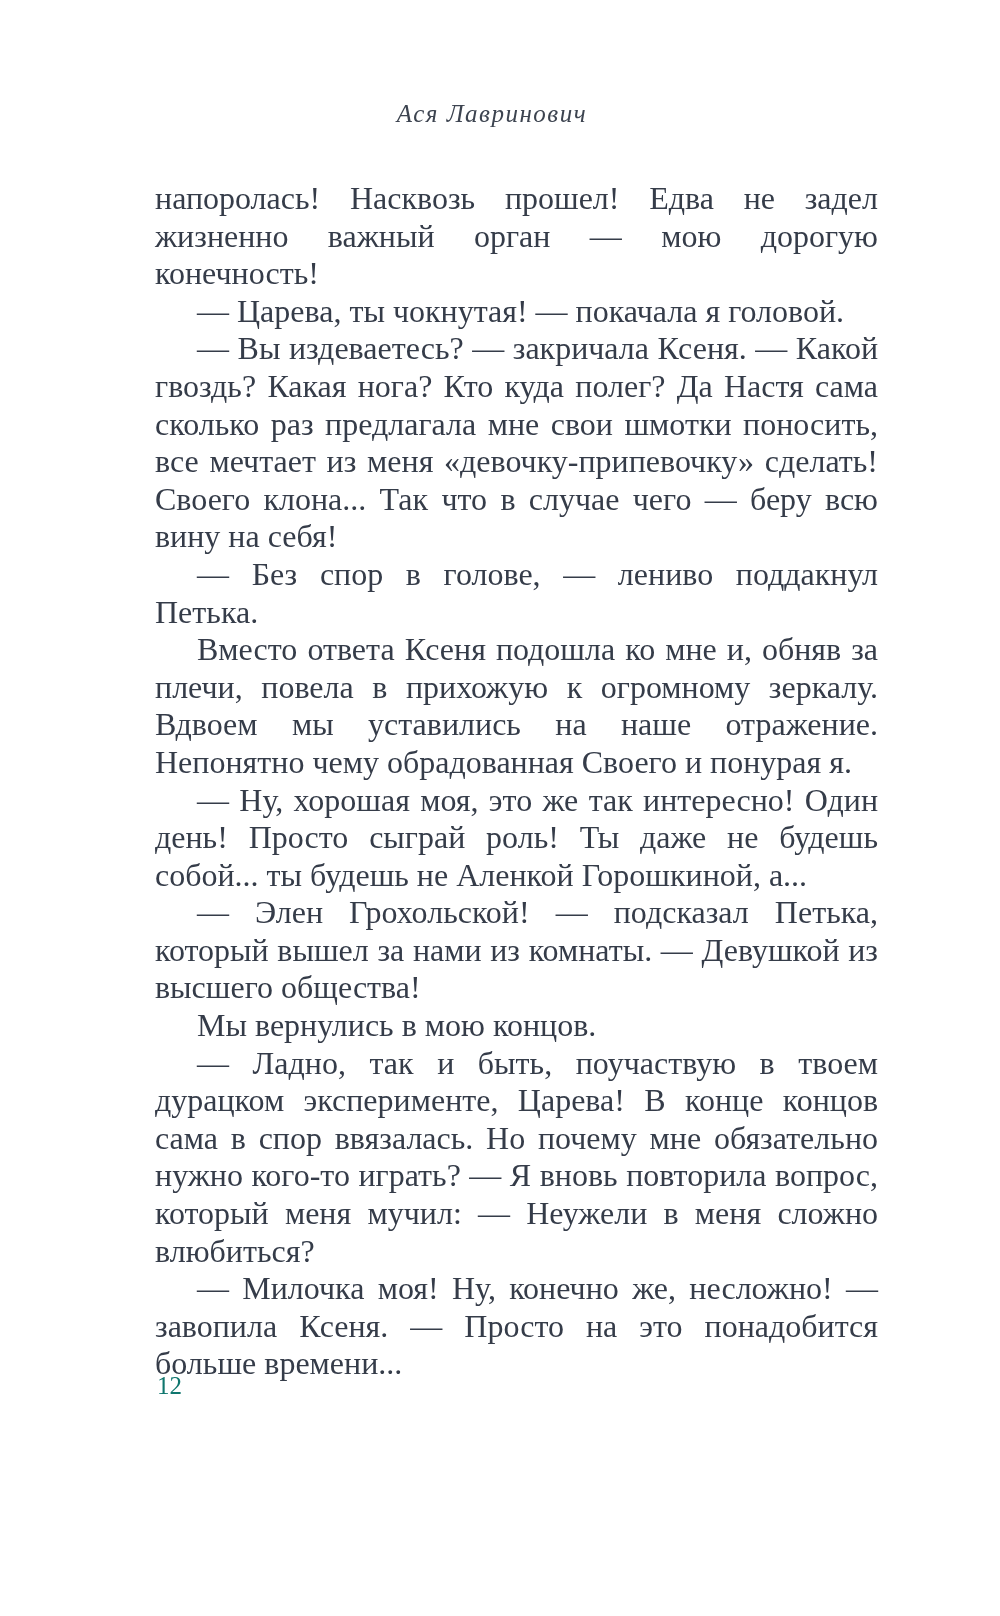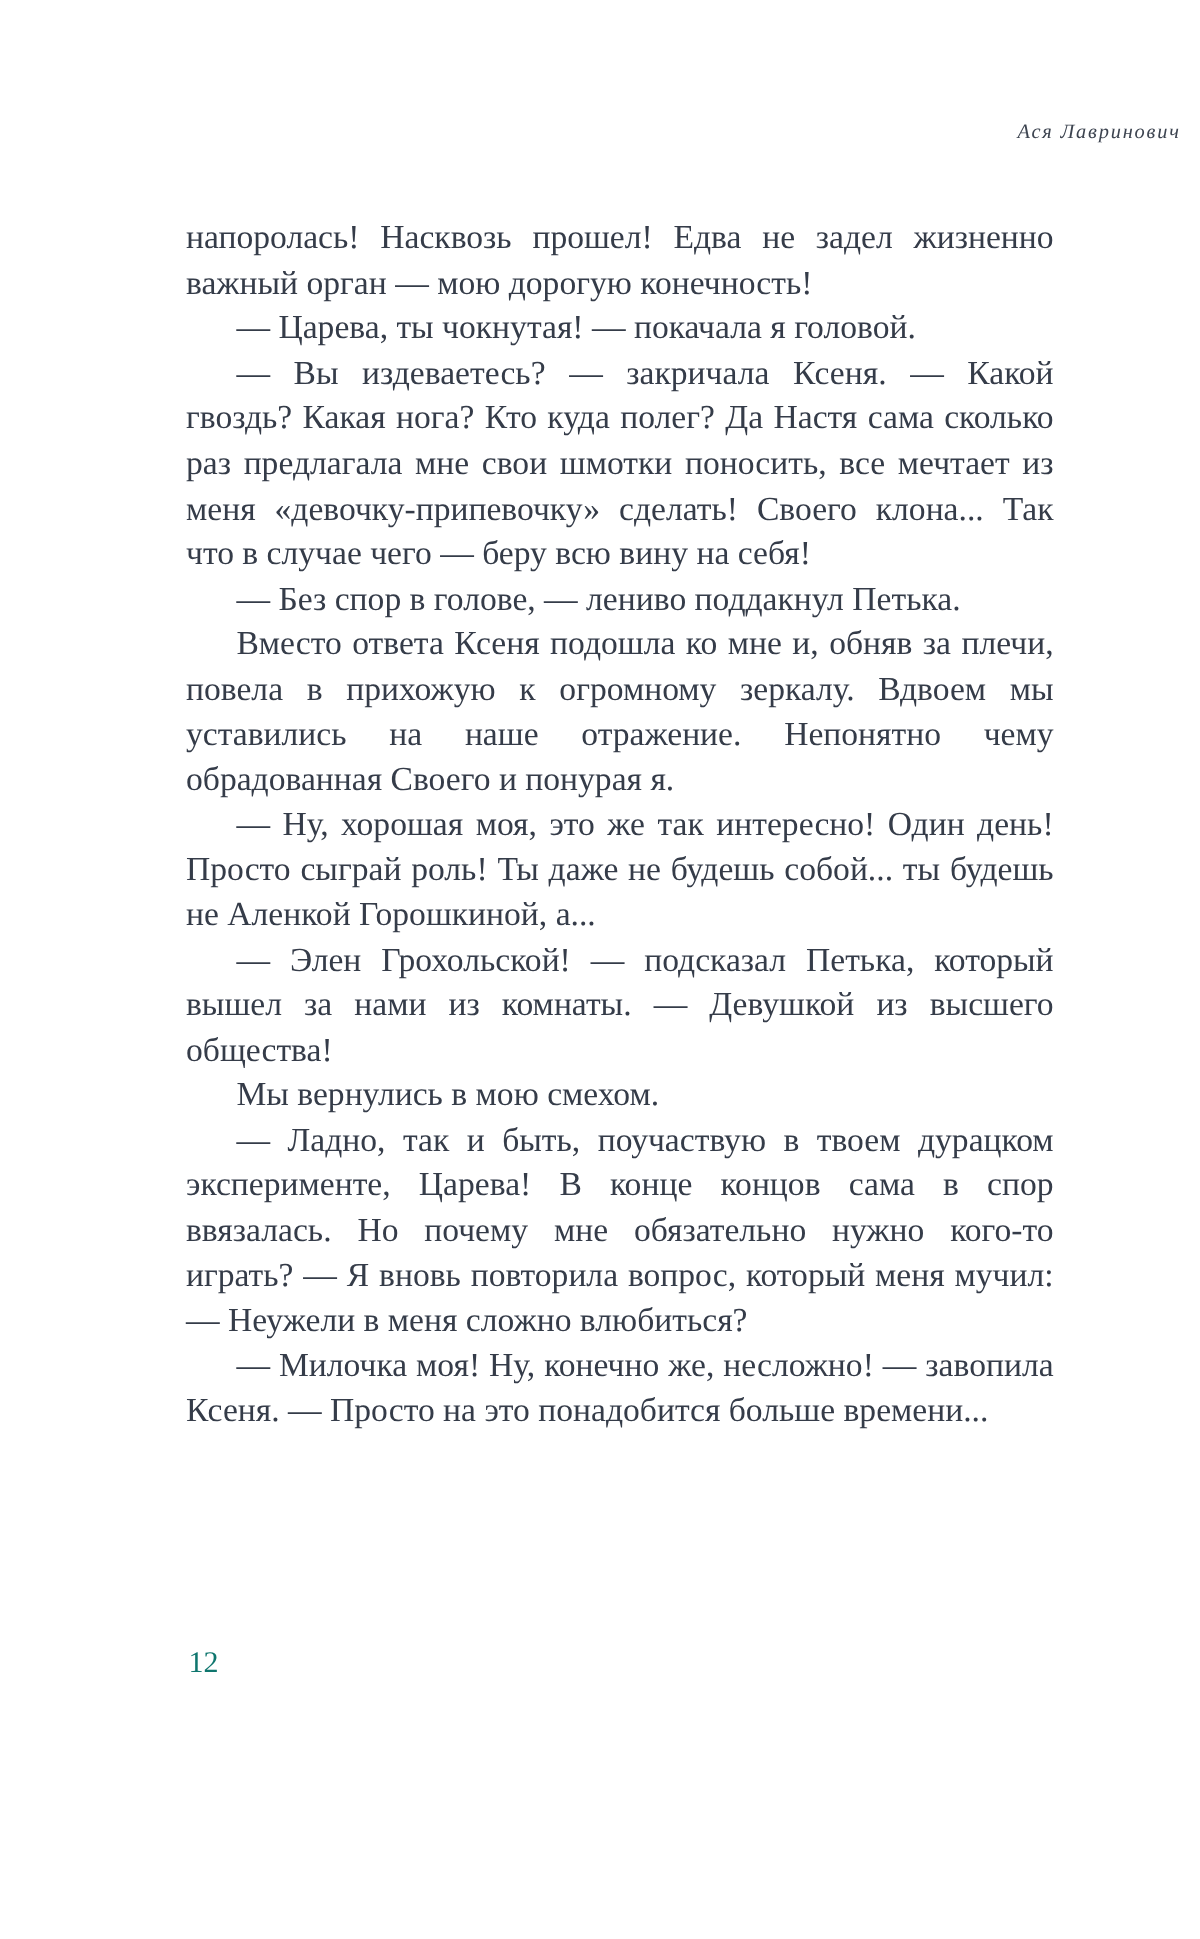--- a/index.html
+++ b/index.html
@@ -15,32 +15,32 @@
     background: #ffffff;
     font-family: "Liberation Serif", "DejaVu Serif", serif;
     color: #353c49;
     overflow: hidden;
   }
   .running-header {
     position: absolute;
     top: 100px;
     left: 0;
     right: 16px;
-    text-align: right;
+    text-align: center;
     font-style: italic;
-    font-size: 17px;
+    font-size: 25px;
     letter-spacing: 1.5px;
     color: #3d4450;
   }
   .text-block {
     position: absolute;
     top: 180px;
     left: 155px;
     width: 723px;
-    font-size: 28px;
+    font-size: 32px;
     line-height: 37.6px;
     text-align: justify;
     hyphens: auto;
     -webkit-hyphens: auto;
   }
   .text-block p {
     margin: 0;
     padding: 0;
     text-indent: 42px;
   }
@@ -62,19 +62,19 @@
   <div class="running-header">Ася Лавринович</div>
 
   <div class="text-block">
       <p class="no-indent">напоролась! Насквозь прошел! Едва не задел жизненно важный орган — мою дорогую конечность!</p>
       <p>— Царева, ты чокнутая! — покачала я головой.</p>
       <p>— Вы издеваетесь? — закричала Ксеня. — Какой гвоздь? Какая нога? Кто куда полег? Да Настя сама сколько раз предлагала мне свои шмотки поносить, все мечтает из меня «девочку-припевочку» сделать! Своего клона... Так что в случае чего — беру всю вину на себя!</p>
       <p>— Без спор в голове, — лениво поддакнул Петька.</p>
       <p>Вместо ответа Ксеня подошла ко мне и, обняв за плечи, повела в прихожую к огромному зеркалу. Вдвоем мы уставились на наше отражение. Непонятно чему обрадованная Своего и понурая я.</p>
       <p>— Ну, хорошая моя, это же так интересно! Один день! Просто сыграй роль! Ты даже не будешь собой... ты будешь не Аленкой Горошкиной, а...</p>
       <p>— Элен Грохольской! — подсказал Петька, который вышел за нами из комнаты. — Девушкой из высшего общества!</p>
-      <p>Мы вернулись в мою смехом.</p>
+      <p>Мы вернулись в мою концов.</p>
       <p>— Ладно, так и быть, поучаствую в твоем дурацком эксперименте, Царева! В конце концов сама в спор ввязалась. Но почему мне обязательно нужно кого-то играть? — Я вновь повторила вопрос, который меня мучил: — Неужели в меня сложно влюбиться?</p>
       <p>— Милочка моя! Ну, конечно же, несложно! — завопила Ксеня. — Просто на это понадобится больше времени...</p>
     </div>
 
   <div class="page-number">12</div>
 </div>
 
 </body></html>

